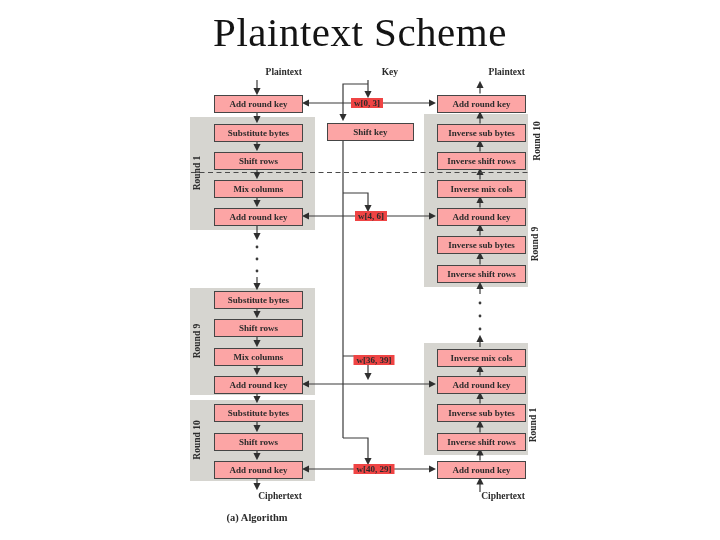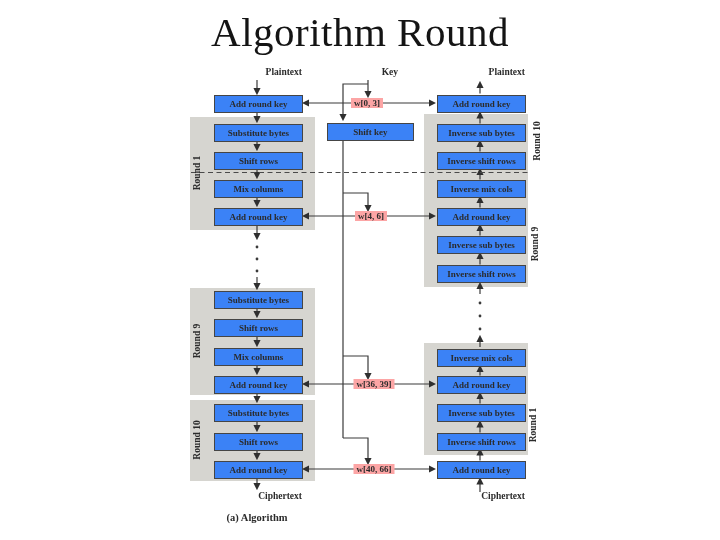--- a/index.html
+++ b/index.html
@@ -8,47 +8,47 @@
     background:#ffffff;font-family:"Liberation Serif",serif;
   }
   .title{
     position:absolute;top:8px;left:0;width:720px;text-align:center;
     font:400 41px "Liberation Serif",serif;color:#141414;letter-spacing:0.5px;
   }
   .shade{position:absolute;background:#d6d5d0;z-index:0;}
   .overlay{position:absolute;left:0;top:0;z-index:1;}
   .pbox{
     position:absolute;width:87px;height:16px;z-index:2;
-    background:#3b82f6;border:1px solid #454545;
+    background:#fca5a5;border:1px solid #454545;
     display:flex;align-items:center;justify-content:center;
     font:bold 9px "Liberation Serif",serif;color:#2b2b2b;white-space:nowrap;
   }
   .tlabel{
     position:absolute;width:90px;text-align:right;z-index:2;
     font:bold 9.5px "Liberation Serif",serif;color:#2b2b2b;
   }
   .caption{
     position:absolute;width:120px;text-align:center;z-index:2;
     font:bold 10.5px "Liberation Serif",serif;color:#2b2b2b;
   }
   .wlabel{
     position:absolute;transform:translate(-50%,-50%);z-index:2;
-    background:#fca5a5;padding:0 3px;
+    background:#ef4444;padding:0 3px;
     font:bold 9px "Liberation Serif",serif;color:#2b2b2b;white-space:nowrap;
   }
   .vlabel{
     position:absolute;width:70px;height:12px;text-align:center;z-index:2;
     transform:rotate(-90deg);
     font:bold 9.5px "Liberation Serif",serif;color:#2b2b2b;white-space:nowrap;
   }
 </style>
 </head>
 <body>
 
-<div class="title">Algorithm Round</div>
+<div class="title">Plaintext Scheme</div>
 
 <div class="shade" style="left:190px;top:117px;width:125px;height:113px"></div>
 <div class="shade" style="left:190px;top:288px;width:125px;height:107px"></div>
 <div class="shade" style="left:190px;top:400px;width:125px;height:81px"></div>
 <div class="shade" style="left:424px;top:114px;width:104px;height:173px"></div>
 <div class="shade" style="left:424px;top:343px;width:104px;height:112px"></div>
 
 <svg class="overlay" width="720" height="540" viewBox="0 0 720 540">
   <defs>
     <marker id="ah" viewBox="0 0 10 10" refX="7" refY="5" markerWidth="6" markerHeight="6" orient="auto">
@@ -132,22 +132,22 @@
 <div class="tlabel" style="left:212px;top:491px">Ciphertext</div>
 <div class="caption" style="left:197px;top:512px">(a) Algorithm</div>
 <div class="vlabel" style="left:163px;top:167px">Round 1</div>
 <div class="vlabel" style="left:163px;top:335px">Round 9</div>
 <div class="vlabel" style="left:163px;top:434px">Round 10</div>
 
 <div class="tlabel" style="left:308px;top:67px">Key</div>
 <div class="pbox" style="left:327px;top:123px;width:85px">Shift key</div>
 <div class="wlabel" style="left:367px;top:103px">w[0, 3]</div>
 <div class="wlabel" style="left:371px;top:216px">w[4, 6]</div>
-<div class="wlabel" style="left:374px;top:384px">w[36, 39]</div>
-<div class="wlabel" style="left:374px;top:469px">w[40, 66]</div>
+<div class="wlabel" style="left:374px;top:360px">w[36, 39]</div>
+<div class="wlabel" style="left:374px;top:469px">w[40, 29]</div>
 
 <div class="tlabel" style="left:435px;top:67px">Plaintext</div>
 <div class="pbox" style="left:437px;top:95px">Add round key</div>
 <div class="pbox" style="left:437px;top:124px">Inverse sub bytes</div>
 <div class="pbox" style="left:437px;top:152px">Inverse shift rows</div>
 <div class="pbox" style="left:437px;top:180px">Inverse mix cols</div>
 <div class="pbox" style="left:437px;top:208px">Add round key</div>
 <div class="pbox" style="left:437px;top:236px">Inverse sub bytes</div>
 <div class="pbox" style="left:437px;top:265px">Inverse shift rows</div>
 <div class="pbox" style="left:437px;top:349px">Inverse mix cols</div>

